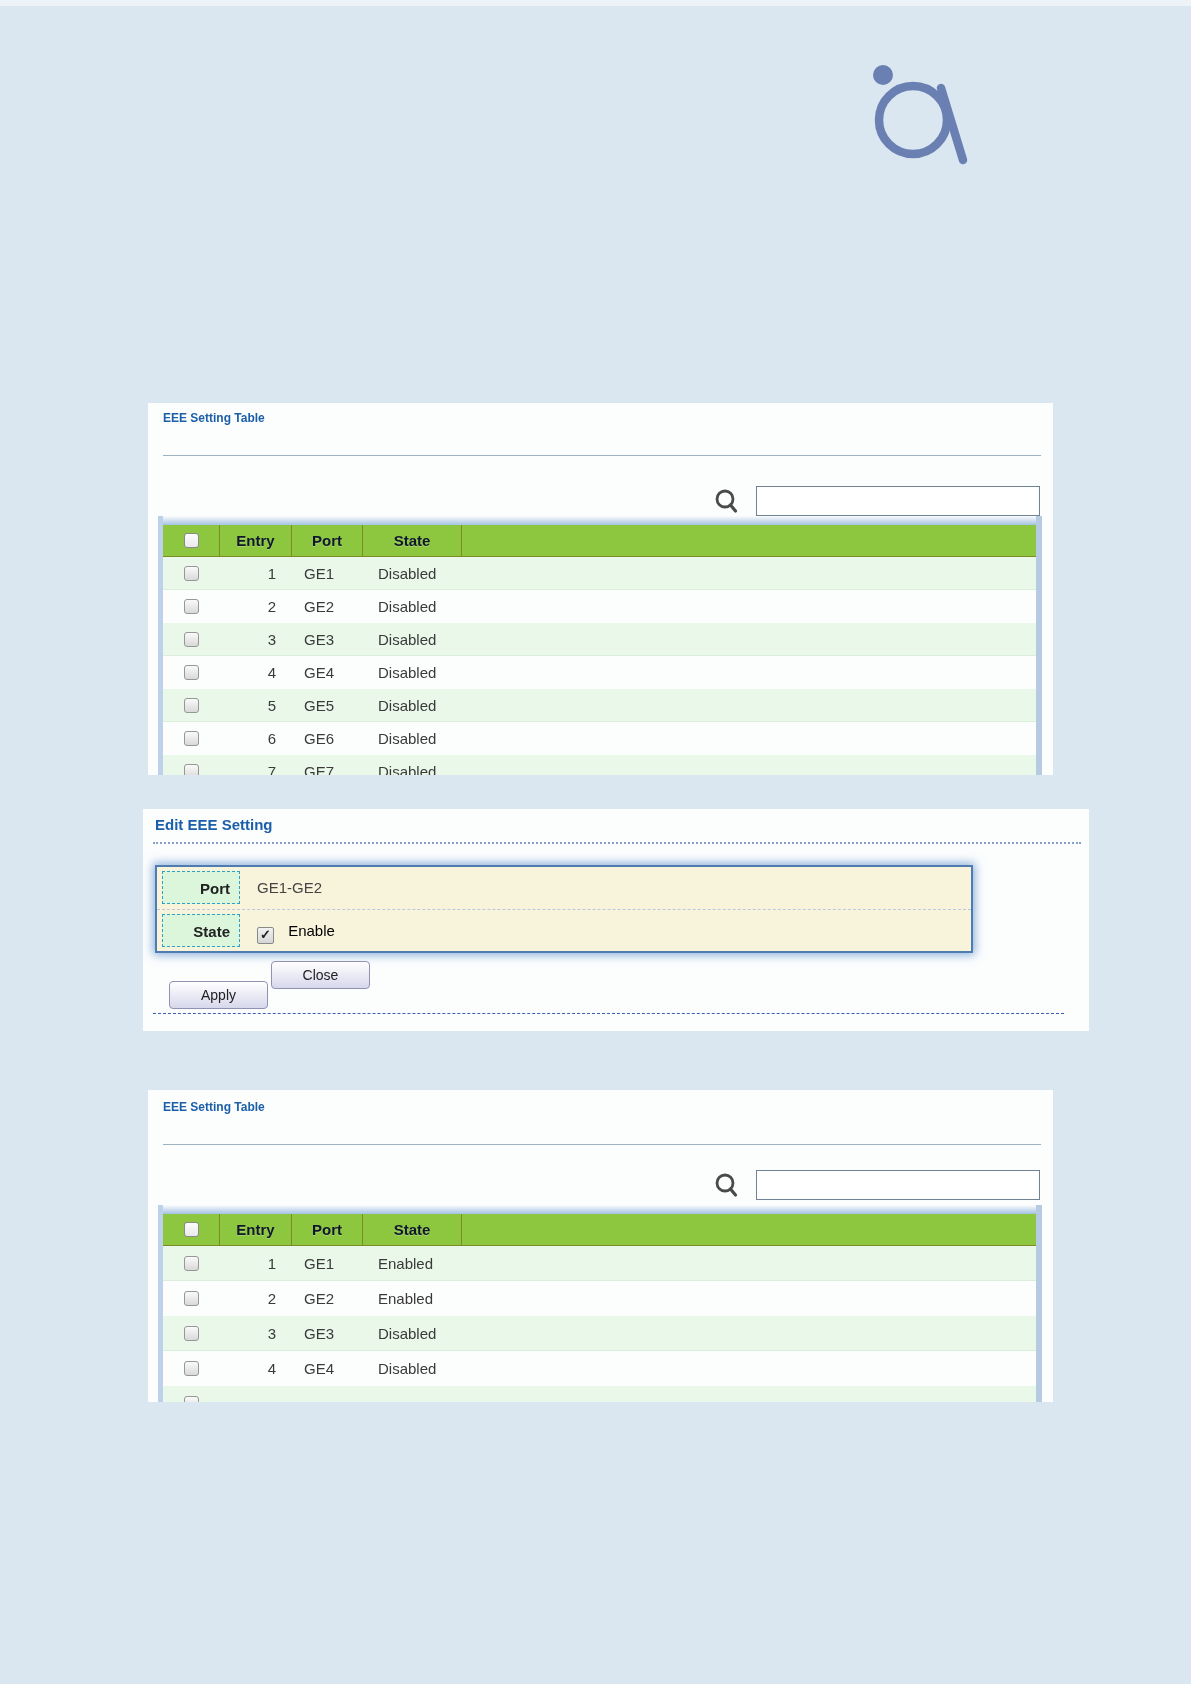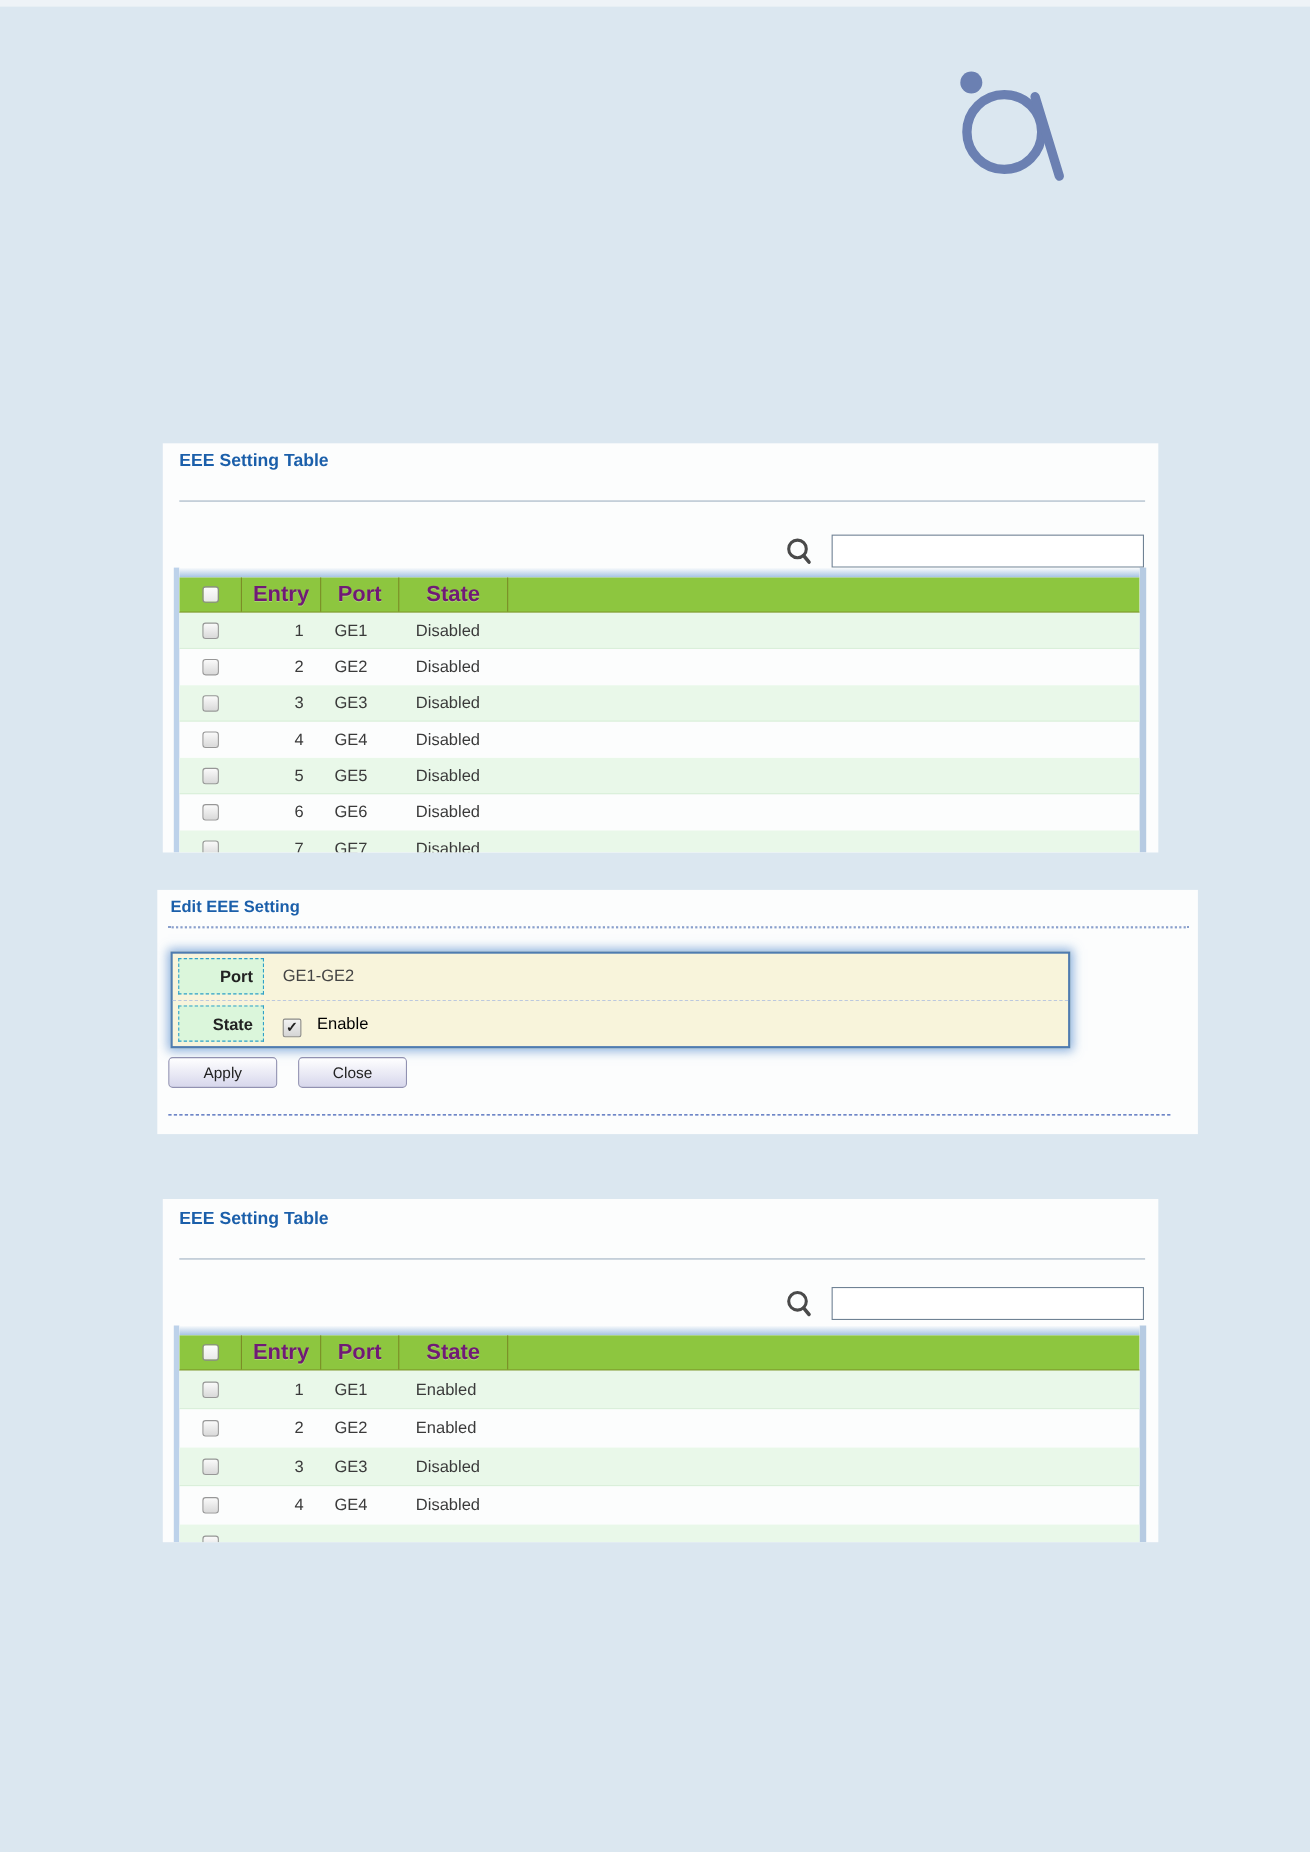--- a/index.html
+++ b/index.html
@@ -21,33 +21,33 @@
     font-family:"DejaVu Sans",sans-serif;font-size:44px;letter-spacing:4px;color:var(--logo-blue);}
   .logo-v{font-size:0.66em;vertical-align:0.06em;letter-spacing:0;}
   .logo-reg{font-size:16px;vertical-align:26px;letter-spacing:0;margin-left:2px;}
 
   
   .panel{position:absolute;background:var(--panel-bg);overflow:hidden;}
   #panel1{left:148px;top:403px;width:905px;height:372px;}
   #panel2{left:143px;top:809px;width:910px;height:222px;padding-left:36px;}
   #panel3{left:148px;top:1090px;width:905px;height:312px;}
 
-  .ptitle-lg{position:absolute;left:15px;top:8px;font-size:16px;font-weight:bold;color:var(--title-blue);}
+  .ptitle-lg{position:absolute;left:15px;top:8px;font-size:12px;font-weight:bold;color:var(--title-blue);}
   .rule{position:absolute;left:15px;right:12px;border-top:1px solid #9fb2c2;height:0;}
 
   .search-icon{position:absolute;}
   .search-input{position:absolute;width:284px;height:30px;border:1px solid #6f8294;background:#fff;
     padding:0 6px;box-sizing:border-box;font:14px "Liberation Sans",sans-serif;}
 
   
   .tblwrap{position:absolute;left:10px;width:884px;overflow:hidden;
     border-left:5px solid var(--table-side);border-right:6px solid #b6cbe2;box-sizing:border-box;}
   .glow{height:9px;background:linear-gradient(to bottom,var(--panel-bg),var(--glow-blue));}
   .thead{display:flex;background:var(--header-green);height:31px;line-height:31px;
-    font-weight:bold;font-size:20px;color:#701a75;border-bottom:1px solid var(--header-border);
+    font-weight:bold;font-size:15px;color:#0f172a;border-bottom:1px solid var(--header-border);
     text-shadow:0 1px 0 rgba(255,255,255,0.25);}
   .thead .hc{border-right:1px solid var(--header-border);box-sizing:border-box;text-align:center;}
   .trow{display:flex;height:33px;line-height:33px;font-size:15px;color:#3a3a3a;box-sizing:border-box;}
   .t3 .trow{height:35px;line-height:35px;}
   .trow.green{background:var(--row-green);border-bottom:1px solid #daefda;}
   .c0{width:57px;display:flex;align-items:center;justify-content:center;}
   .c1{width:72px;text-align:right;padding-right:16px;box-sizing:border-box;}
   .c2{width:71px;padding-left:12px;box-sizing:border-box;}
   .c3{width:99px;padding-left:15px;box-sizing:border-box;}
   .cf{flex:1;}
@@ -68,21 +68,21 @@
     background:var(--label-green);border:1px dashed var(--label-dash);box-sizing:border-box;
     font-weight:bold;font-size:15px;color:#222;text-align:right;padding-right:9px;}
   .fvalue{position:absolute;left:100px;top:0;height:42px;line-height:42px;font-size:15px;color:#444;}
   .cb{display:inline-block;width:15px;height:15px;border:1px solid #8a8a8a;border-radius:2px;
     background:linear-gradient(#f2f2f2,#d5d5d5);vertical-align:-3px;text-align:center;
     line-height:13px;font-size:13px;font-weight:bold;color:#222;}
   .fvalue .lbl{margin-left:10px;color:#000000;}
   .btn{position:absolute;top:152px;width:99px;height:28px;border:1px solid #9191b1;border-radius:4px;
     background:linear-gradient(#ffffff,#d7d7ec);font:14px "Liberation Sans",sans-serif;color:#222;
     text-align:center;line-height:26px;cursor:pointer;box-sizing:border-box;}
-  #apply-btn{left:10px;} #close-btn{left:128px;}
+  #apply-btn{left:26px;margin-top:20px;} #close-btn{left:128px;}
   .dashline{position:absolute;left:10px;right:25px;top:204px;border-top:1px dashed var(--dash-blue);height:0;}
 </style>
 </head>
 <body>
 
 <div id="canvas">
   <div id="topstrip"></div>
 
   <div class="logo">
     <svg class="logo-icon" width="150" height="110" viewBox="0 0 150 110">

